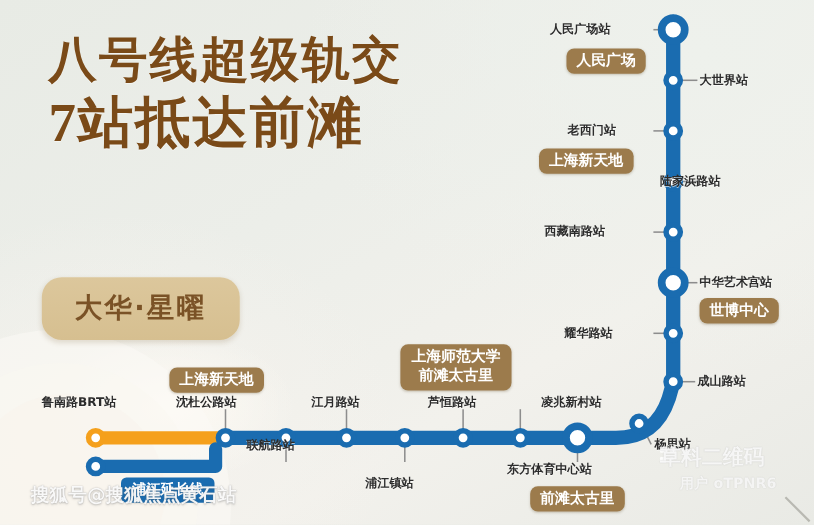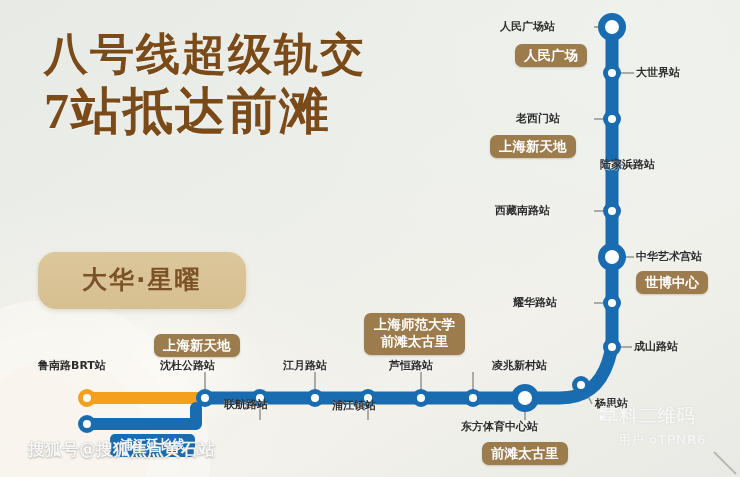--- a/index.html
+++ b/index.html
@@ -29,21 +29,21 @@
     color:#7a4a18;font-weight:bold;letter-spacing:2px;line-height:1.06;
     text-shadow:0 1px 0 rgba(255,255,255,.45);
     font-family:Liberation Serif, serif;
   }
   .hl1{font-size:44px;}
   .hl2{font-size:50px;margin-top:6px;}
 
   
   .brand{
     position:absolute;left:38px;top:252px;
-    padding:11px 44px 13px;border-radius:18px;
+    padding:11px 30px 13px;border-radius:18px;
     background:linear-gradient(180deg,#dcc79c 0%,#d6bf90 100%);
     box-shadow:0 2px 5px rgba(120,95,50,.18);
   }
   .brand span{
     color:#7a5226;font-size:25px;font-weight:bold;letter-spacing:2px;
     font-family:"DejaVu Sans","Liberation Sans",sans-serif;
   }
 
   
   #map{position:absolute;left:0;top:0;width:740px;height:477px;}
@@ -145,21 +145,21 @@
   <div class="stop sm" style="left:603px;top:202px;"></div>
   <div class="stop sm" style="left:603px;top:156px;"></div>
   <div class="stop sm" style="left:603px;top:110px;"></div>
   <div class="stop sm" style="left:603px;top:64px;"></div>
   <div class="stop lg" style="left:598px;top:13px;"></div>
 
   <div class="lbl" style="left:38px;top:358px;">鲁南路BRT站</div>
   <div class="lbl" style="left:160px;top:358px;">沈杜公路站</div>
   <div class="lbl" style="left:224px;top:397px;">联航路站</div>
   <div class="lbl" style="left:283px;top:358px;">江月路站</div>
-  <div class="lbl" style="left:332px;top:398px;">浦江镇站</div>
+  <div class="lbl" style="left:332px;top:432px;">浦江镇站</div>
   <div class="lbl" style="left:389px;top:358px;">芦恒路站</div>
   <div class="lbl" style="left:492px;top:358px;">凌兆新村站</div>
   <div class="lbl" style="left:461px;top:419px;">东方体育中心站</div>
   <div class="lbl" style="left:595px;top:396px;">杨思站</div>
   <div class="lbl" style="left:634px;top:339px;">成山路站</div>
   <div class="lbl" style="left:513px;top:295px;">耀华路站</div>
   <div class="lbl" style="left:636px;top:249px;">中华艺术宫站</div>
   <div class="lbl" style="left:495px;top:203px;">西藏南路站</div>
   <div class="lbl" style="left:600px;top:157px;">陆家浜路站</div>
   <div class="lbl" style="left:516px;top:111px;">老西门站</div>

